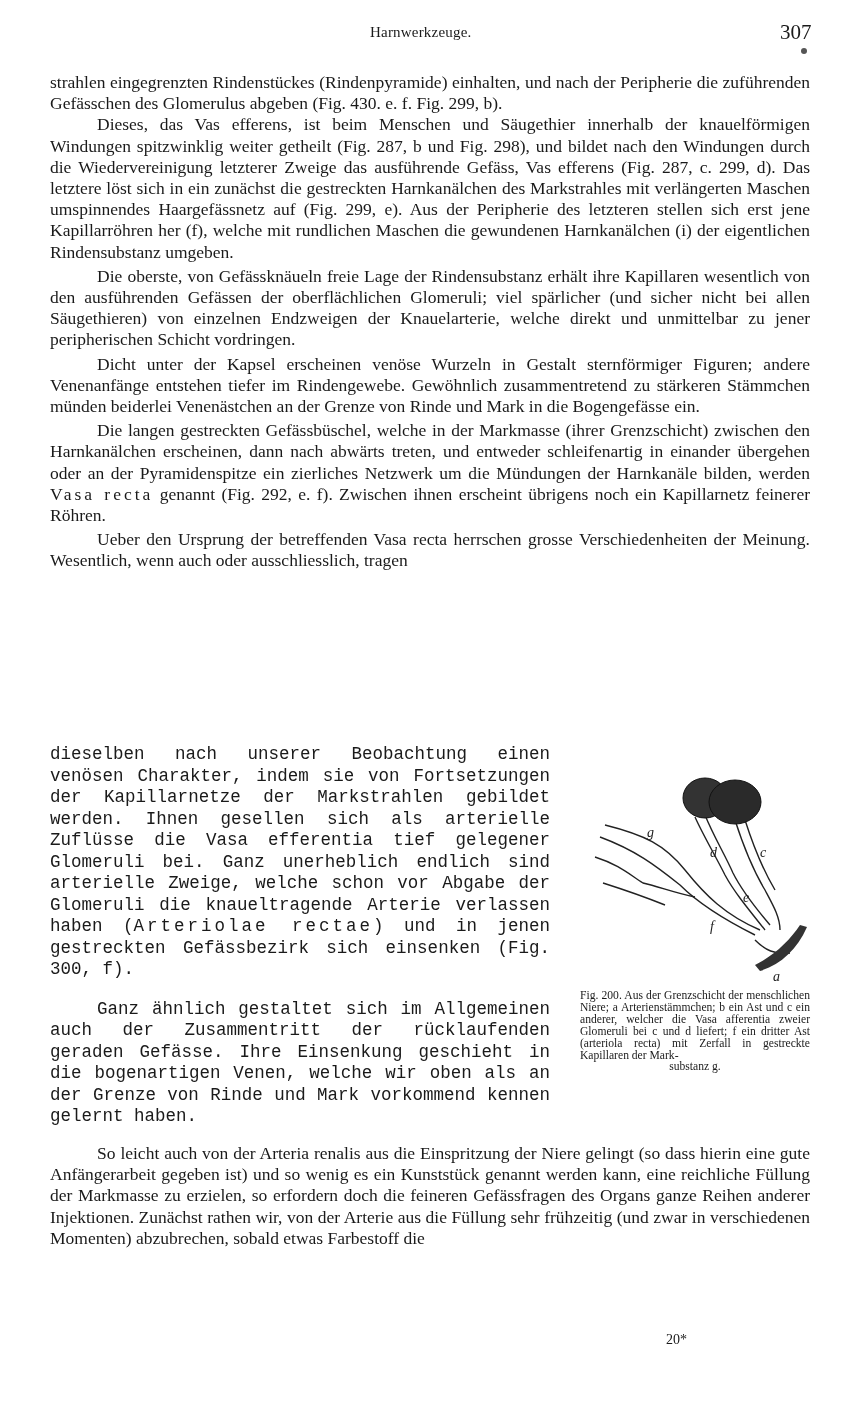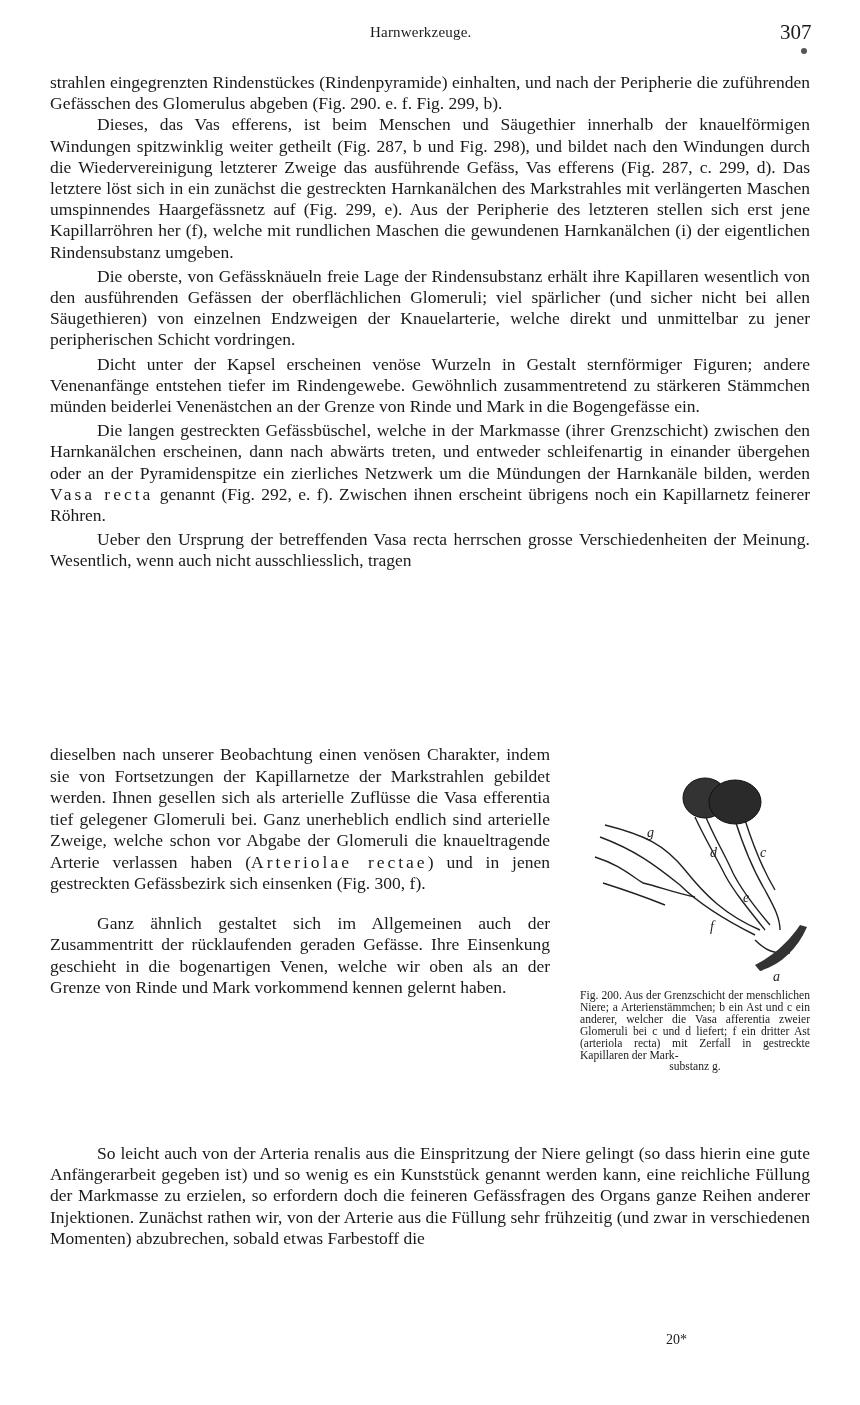--- a/index.html
+++ b/index.html
@@ -23,29 +23,29 @@
 </head>
 <body>
 
 <div class="header">
   <span class="running-title">Harnwerkzeuge.</span>
   <span class="page-number">307</span>
   <span class="dot"></span>
 </div>
 
 <div class="col" style="top:72px;">
-  <p>strahlen eingegrenzten Rindenstückes (Rindenpyramide) einhalten, und nach der Peripherie die zuführenden Gefässchen des Glomerulus abgeben (Fig. 290. e. f. Fig. 299, b).</p>
+  <p>strahlen eingegrenzten Rindenstückes (Rindenpyramide) einhalten, und nach der Peripherie die zuführenden Gefässchen des Glomerulus abgeben (Fig. 430. e. f. Fig. 299, b).</p>
   <p class="indent">Dieses, das Vas efferens, ist beim Menschen und Säugethier innerhalb der knauelförmigen Windungen spitzwinklig weiter getheilt (Fig. 287, b und Fig. 298), und bildet nach den Windungen durch die Wiedervereinigung letzterer Zweige das ausführende Gefäss, Vas efferens (Fig. 287, c. 299, d). Das letztere löst sich in ein zunächst die gestreckten Harnkanälchen des Markstrahles mit verlängerten Maschen umspinnendes Haargefässnetz auf (Fig. 299, e). Aus der Peripherie des letzteren stellen sich erst jene Kapillarröhren her (f), welche mit rundlichen Maschen die gewundenen Harnkanälchen (i) der eigentlichen Rindensubstanz umgeben.</p>
   <p class="indent" style="margin-top:3px">Die oberste, von Gefässknäueln freie Lage der Rindensubstanz erhält ihre Kapillaren wesentlich von den ausführenden Gefässen der oberflächlichen Glomeruli; viel spärlicher (und sicher nicht bei allen Säugethieren) von einzelnen Endzweigen der Knauelarterie, welche direkt und unmittelbar zu jener peripherischen Schicht vordringen.</p>
   <p class="indent" style="margin-top:3px">Dicht unter der Kapsel erscheinen venöse Wurzeln in Gestalt sternförmiger Figuren; andere Venenanfänge entstehen tiefer im Rindengewebe. Gewöhnlich zusammentretend zu stärkeren Stämmchen münden beiderlei Venenästchen an der Grenze von Rinde und Mark in die Bogengefässe ein.</p>
   <p class="indent" style="margin-top:3px"><span>Die langen gestreckten Gefässbüschel, welche in der Markmasse (ihrer Grenzschicht) zwischen den Harnkanälchen erscheinen, dann nach abwärts treten, und entweder schleifenartig in einander übergehen oder an der Pyramidenspitze ein zierliches Netzwerk um die Mündungen der Harnkanäle bilden, werden </span><span class="sp">Vasa recta</span><span> genannt (Fig. 292, e. f). Zwischen ihnen erscheint übrigens noch ein Kapillarnetz feinerer Röhren.</span></p>
-  <p class="indent" style="margin-top:3px">Ueber den Ursprung der betreffenden Vasa recta herrschen grosse Verschiedenheiten der Meinung. Wesentlich, wenn auch nicht ausschliesslich, tragen</p>
+  <p class="indent" style="margin-top:3px">Ueber den Ursprung der betreffenden Vasa recta herrschen grosse Verschiedenheiten der Meinung. Wesentlich, wenn auch oder ausschliesslich, tragen</p>
 </div>
 
-<div class="narrow" style="top:744px;">
+<div class="narrow" style="top:744px;font-family:Liberation Mono, monospace;">
   <p><span>dieselben nach unserer Beobachtung einen venösen Charakter, indem sie von Fortsetzungen der Kapillarnetze der Markstrahlen gebildet werden. Ihnen gesellen sich als arterielle Zuflüsse die Vasa efferentia tief gelegener Glomeruli bei. Ganz unerheblich endlich sind arterielle Zweige, welche schon vor Abgabe der Glomeruli die knaueltragende Arterie verlassen haben (</span><span class="sp">Arteriolae rectae</span><span>) und in jenen gestreckten Gefässbezirk sich einsenken (Fig. 300, f).</span></p>
   <p class="indent" style="margin-top:18px">Ganz ähnlich gestaltet sich im Allgemeinen auch der Zusammentritt der rücklaufenden geraden Gefässe. Ihre Einsenkung geschieht in die bogenartigen Venen, welche wir oben als an der Grenze von Rinde und Mark vorkommend kennen gelernt haben.</p>
 </div>
 
 <div class="col" style="top:1140px;">
   <p class="indent" style="margin-top:3px">So leicht auch von der Arteria renalis aus die Einspritzung der Niere gelingt (so dass hierin eine gute Anfängerarbeit gegeben ist) und so wenig es ein Kunststück genannt werden kann, eine reichliche Füllung der Markmasse zu erzielen, so erfordern doch die feineren Gefässfragen des Organs ganze Reihen anderer Injektionen. Zunächst rathen wir, von der Arterie aus die Füllung sehr frühzeitig (und zwar in verschiedenen Momenten) abzubrechen, sobald etwas Farbestoff die</p>
 </div>
 
 <div class="figure">
   <svg width="265" height="220" viewBox="0 0 265 220">

